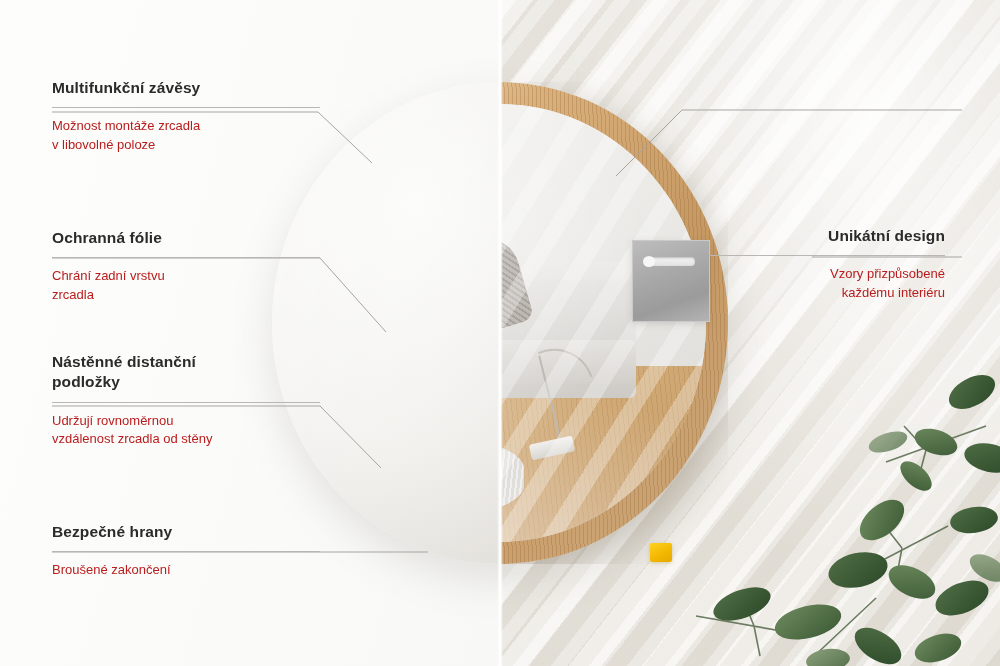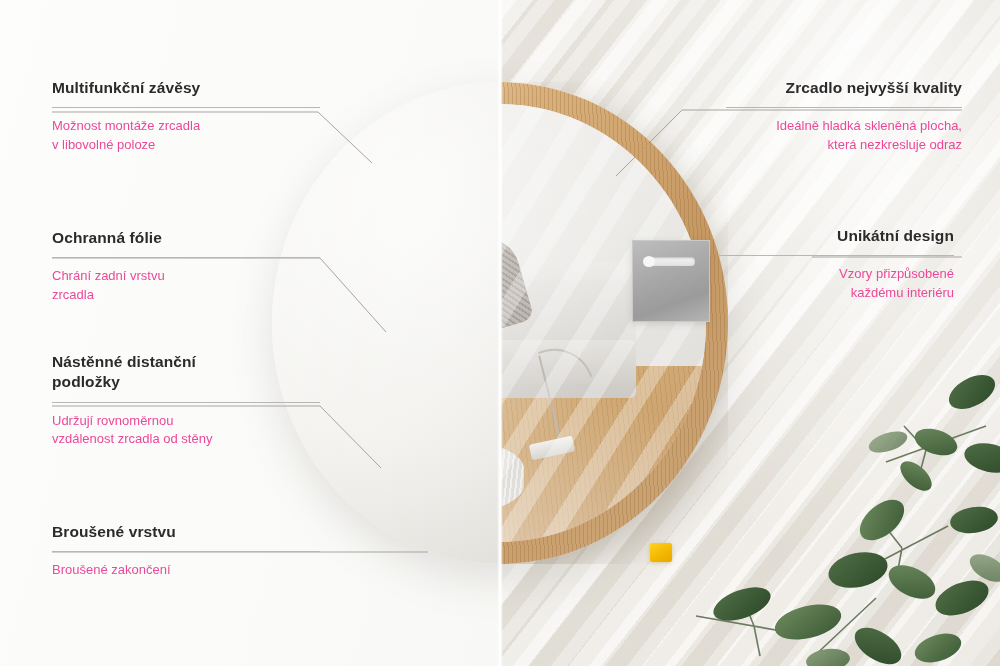--- a/index.html
+++ b/index.html
@@ -147,30 +147,30 @@
   
   .leaders { position:absolute; inset:0; z-index:7; pointer-events:none; }
 
   
   .callout { position:absolute; z-index:8; }
   .callout h3 {
     font-size:15.5px; font-weight:bold; color:#2b2b2b; letter-spacing:.1px;
     line-height:1.32; white-space:pre-line;
   }
   .callout .rule { height:1px; background:#b9b7b3; margin:9px 0 9px 0; }
-  .callout p { font-size:13px; color:#ec4899; line-height:1.42; white-space:pre-line; }
+  .callout p { font-size:13px; color:#b91c1c; line-height:1.42; white-space:pre-line; }
   .callout.left { left:52px; width:268px; text-align:left; }
   .callout.right { width:236px; text-align:right; }
 
   .c1 { top:78px; }
   .c2 { top:228px; }
   .c3 { top:352px; }
   .c4 { top:522px; }
   .r1 { right:38px; top:78px; width:268px; }
-  .r2 { right:46px; top:226px; width:196px; }
+  .r2 { right:55px; top:226px; width:196px; }
 </style>
 </head>
 <body>
 
 <div class="stage">
 
   <div class="bg-left"></div>
   <div class="bg-right"></div>
   <div class="bg-right-stripes"></div>
   <div class="bg-right-stripes2"></div>
@@ -277,31 +277,25 @@
   </div>
 
   <div class="callout left c2">
     <h3>Ochranná fólie</h3>
     <div class="rule"></div>
     <p>Chrání zadní vrstvu
 zrcadla</p>
   </div>
 
   <div class="callout left c4">
-    <h3>Broušené vrstvu</h3>
+    <h3>Bezpečné hrany</h3>
     <div class="rule"></div>
     <p>Broušené zakončení</p>
   </div>
 
-  <div class="callout right r1">
-    <h3>Zrcadlo nejvyšší kvality</h3>
-    <div class="rule"></div>
-    <p>Ideálně hladká skleněná plocha,
-která nezkresluje odraz</p>
-  </div>
 
   <div class="callout right r2">
     <h3>Unikátní design</h3>
     <div class="rule"></div>
     <p>Vzory přizpůsobené
 každému interiéru</p>
   </div>
 
 </div>
 

